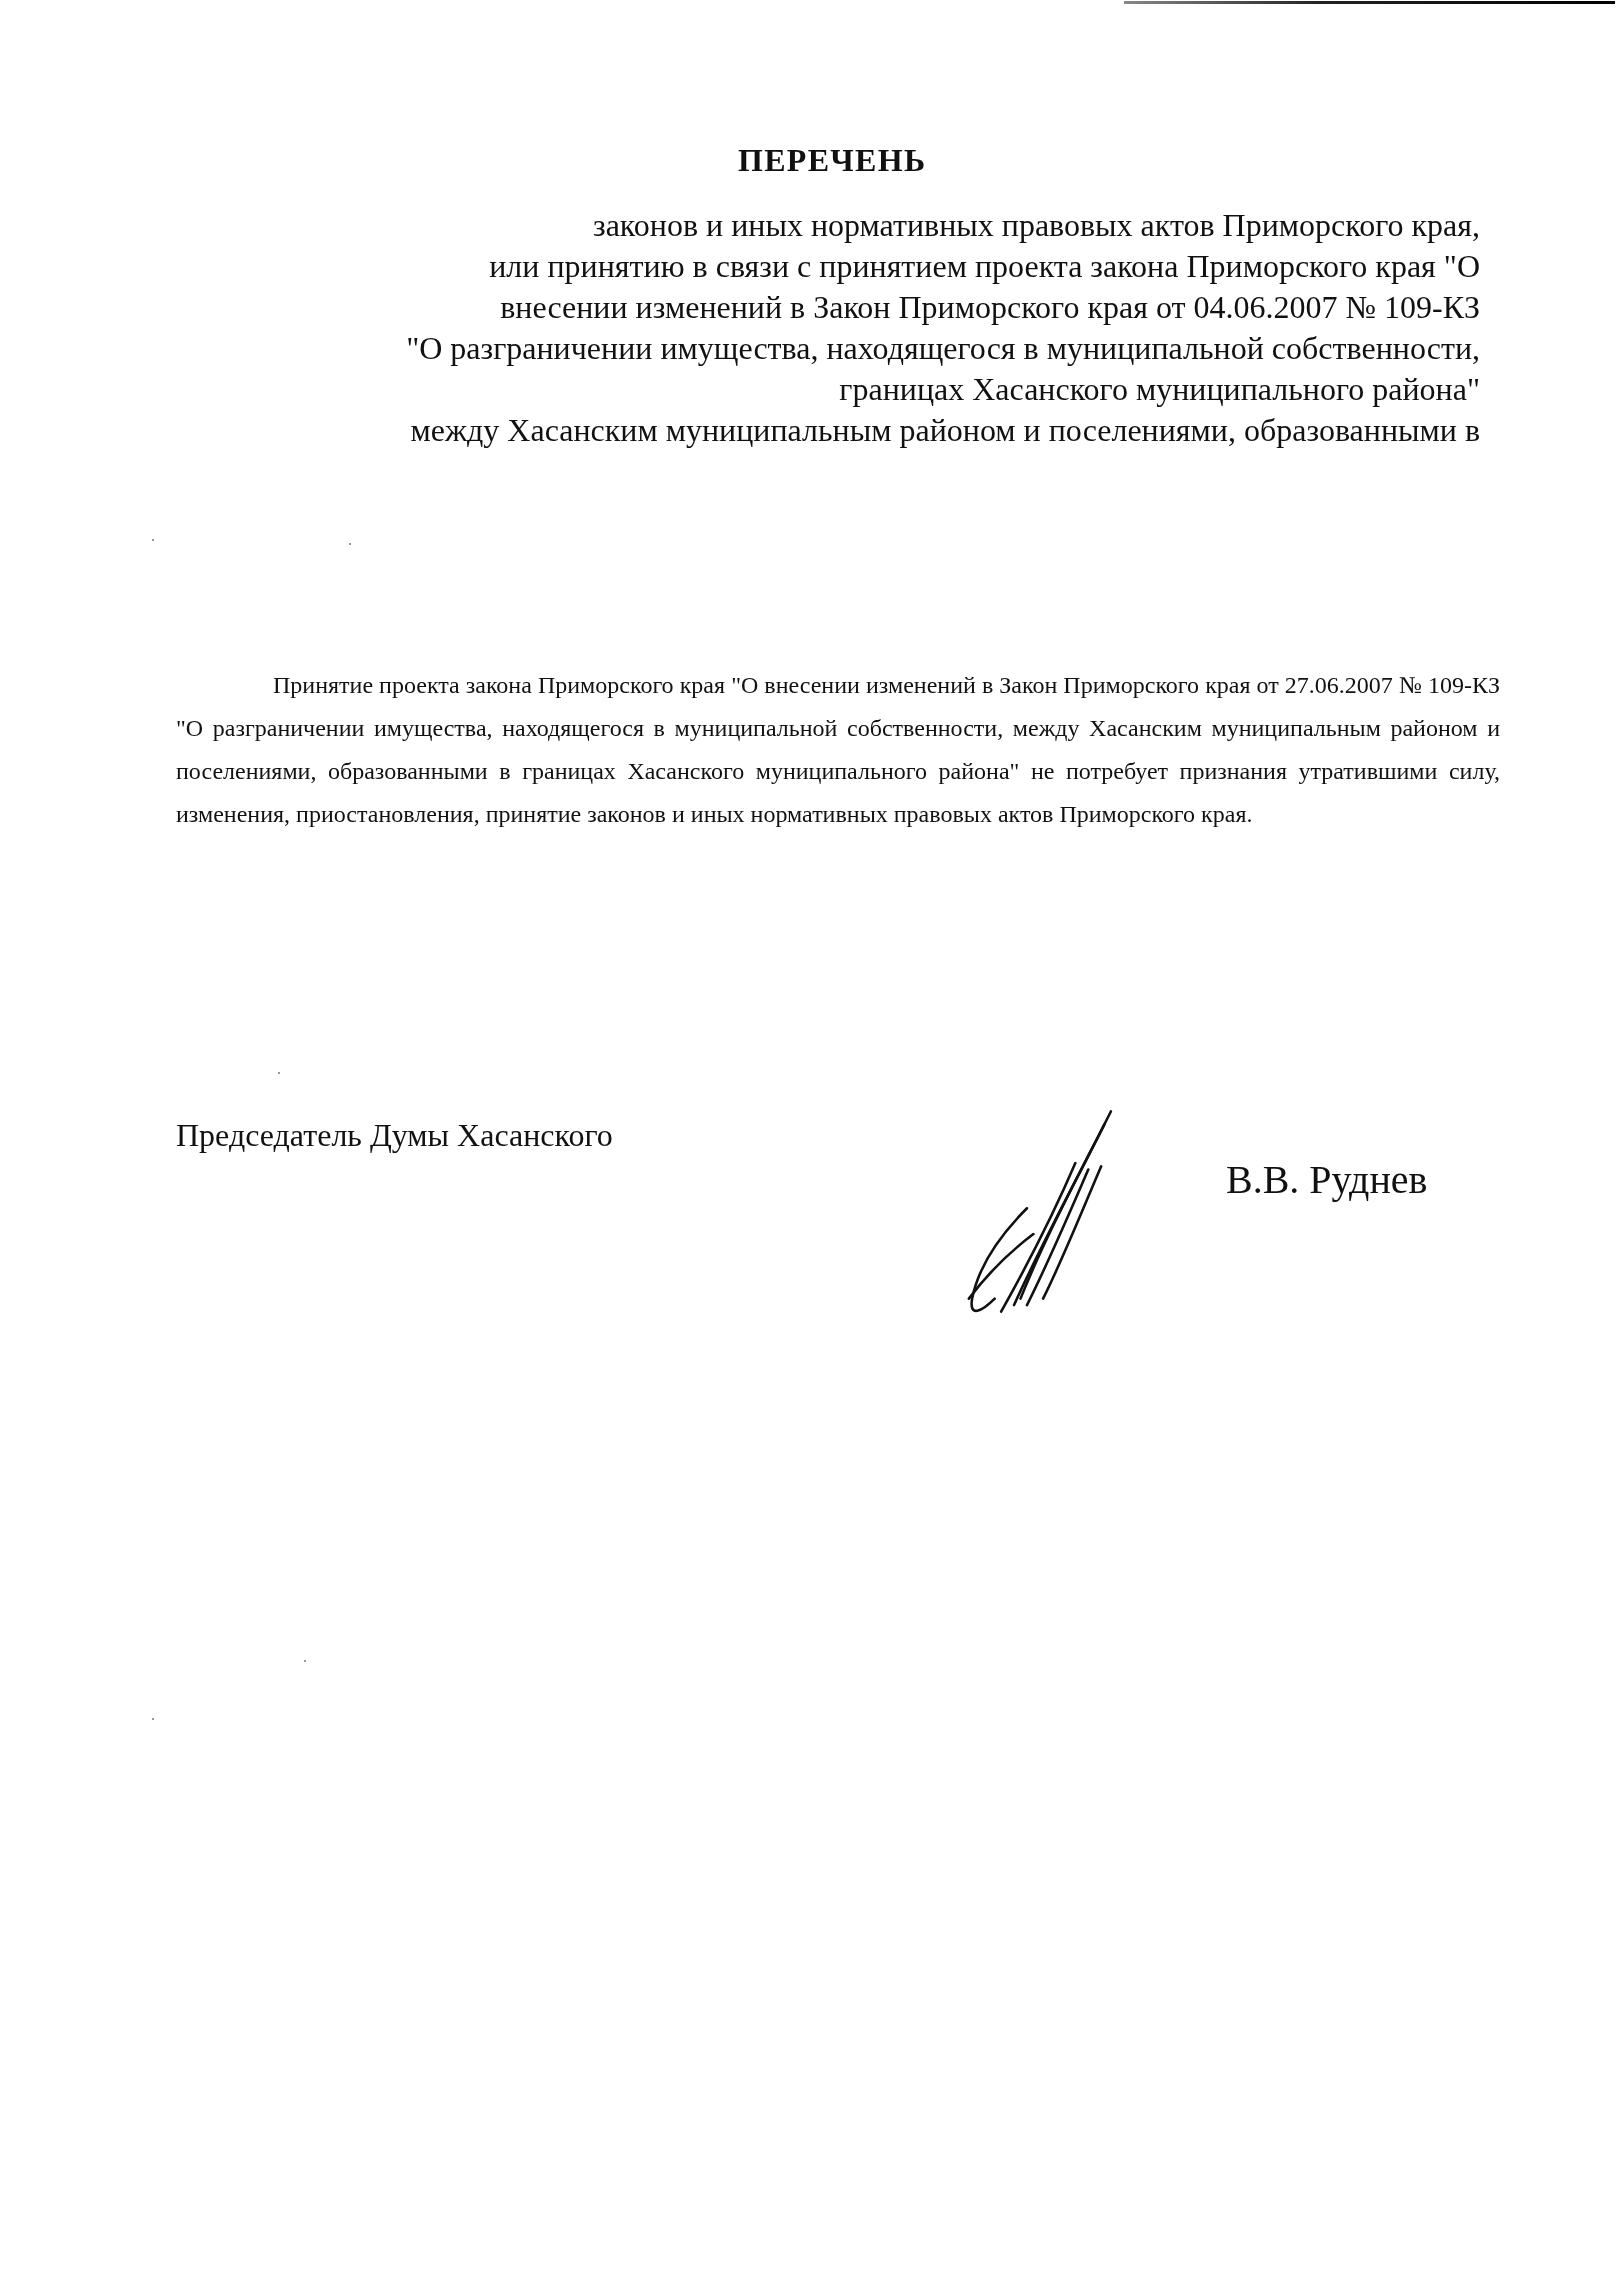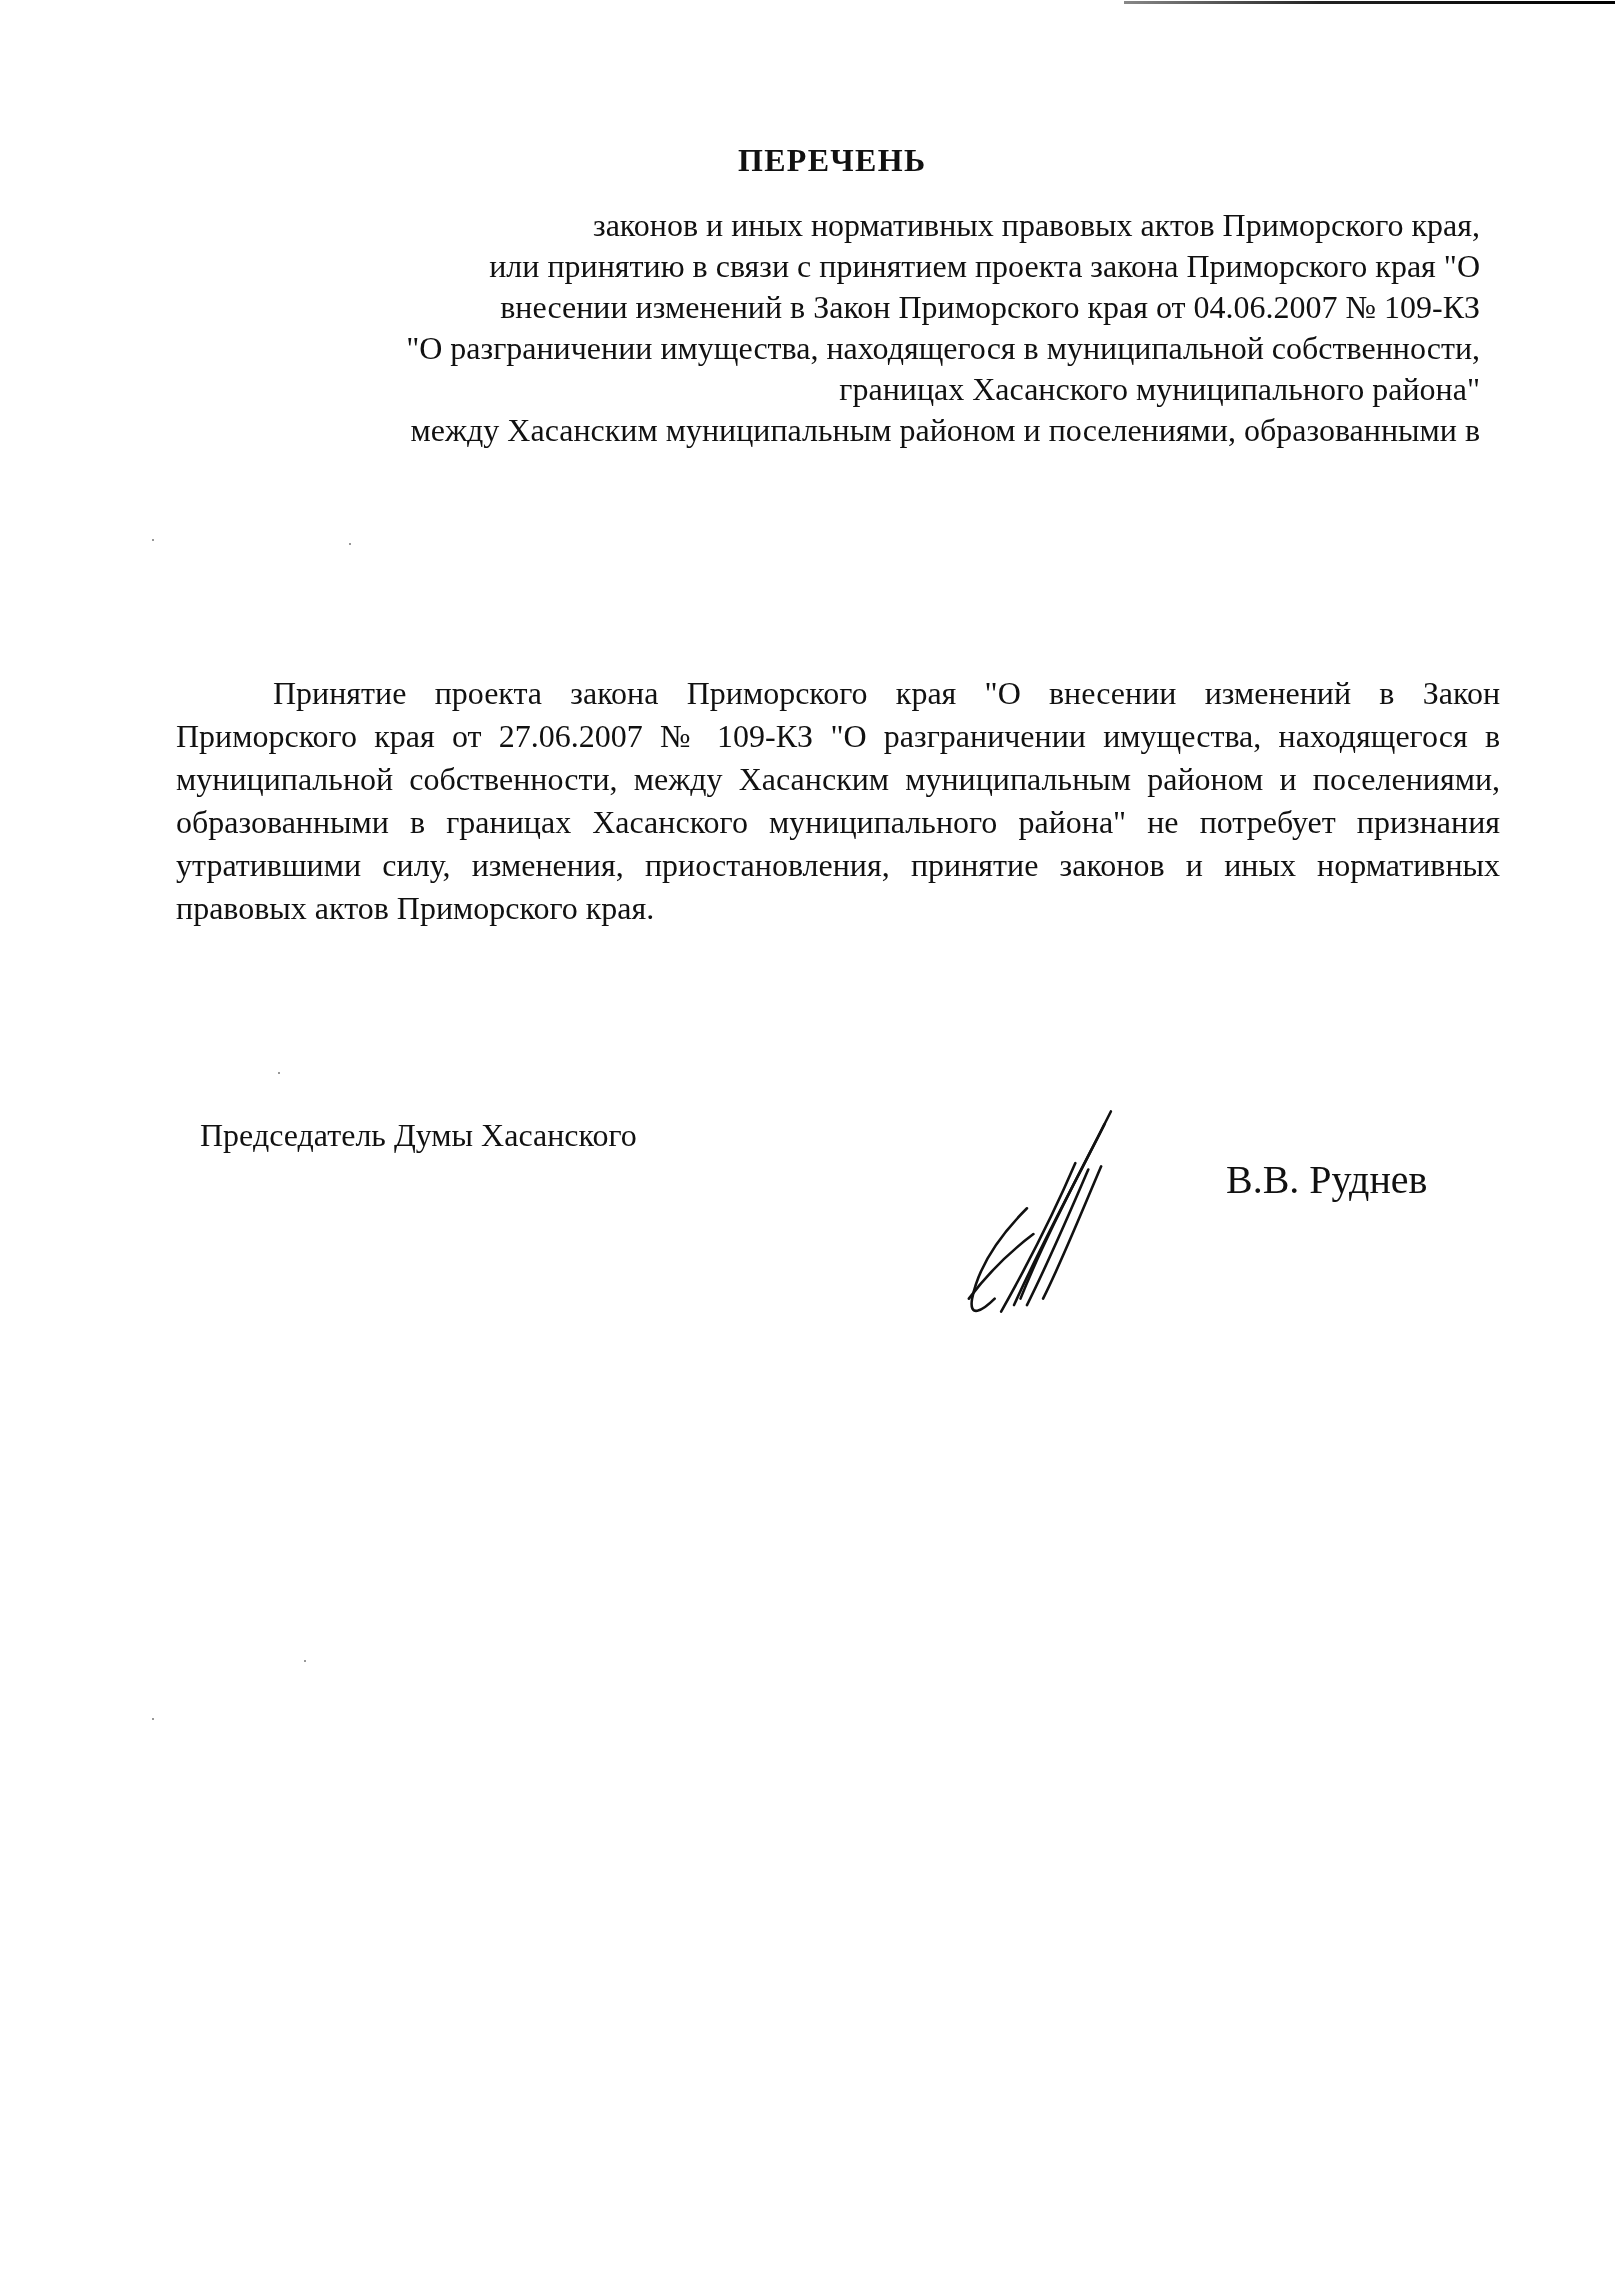--- a/index.html
+++ b/index.html
@@ -5,23 +5,23 @@
   html, body { margin: 0; padding: 0; background: #ffffff; }
   body { width: 1623px; height: 2273px; position: relative; overflow: hidden;
          font-family: "Liberation Serif", "DejaVu Serif", serif; color: #111; }
   .scan-edge { position: absolute; top: 1.3px; left: 1124px; width: 491px; height: 3.2px;
                background: linear-gradient(to right, #888 0%, #222 40%, #000 100%); }
   .title { position: absolute; top: 142px; left: 0; width: 100%; text-align: center;
            font-weight: bold; font-size: 32px; letter-spacing: 1.3px; transform: translateX(20.7px); }
   .subtitle { position: absolute; top: 205px; left: 194px; width: 1286px; text-align: right;
               font-size: 32px; line-height: 41px; }
   .subtitle div { white-space: nowrap; }
-  .body-para { position: absolute; top: 640px; left: 176px; width: 1324px; font-size: 32px;
+  .body-para { position: absolute; top: 640px; left: 176px; width: 1324px; font-size: 24px;
                line-height: 43px; text-align: justify; text-indent: 97px; }
-  .sig-block { position: absolute; top: 1114px; left: 176px; font-size: 32px; line-height: 43px; margin-left: 24px; }
+  .sig-block { position: absolute; top: 1114px; left: 176px; font-size: 32px; line-height: 43px; }
   .sig-name { position: absolute; top: 1156px; left: 1226px; font-size: 40px; }
   .signature { position: absolute; top: 1105px; left: 917px; width: 207px; height: 213px; }
   .speck { position: absolute; width: 1.9px; height: 1.9px; background: #777; border-radius: 50%; }
 </style>
 </head>
 <body>
 
 <div class="scan-edge"></div>
 
 <div class="title">ПЕРЕЧЕНЬ</div>

